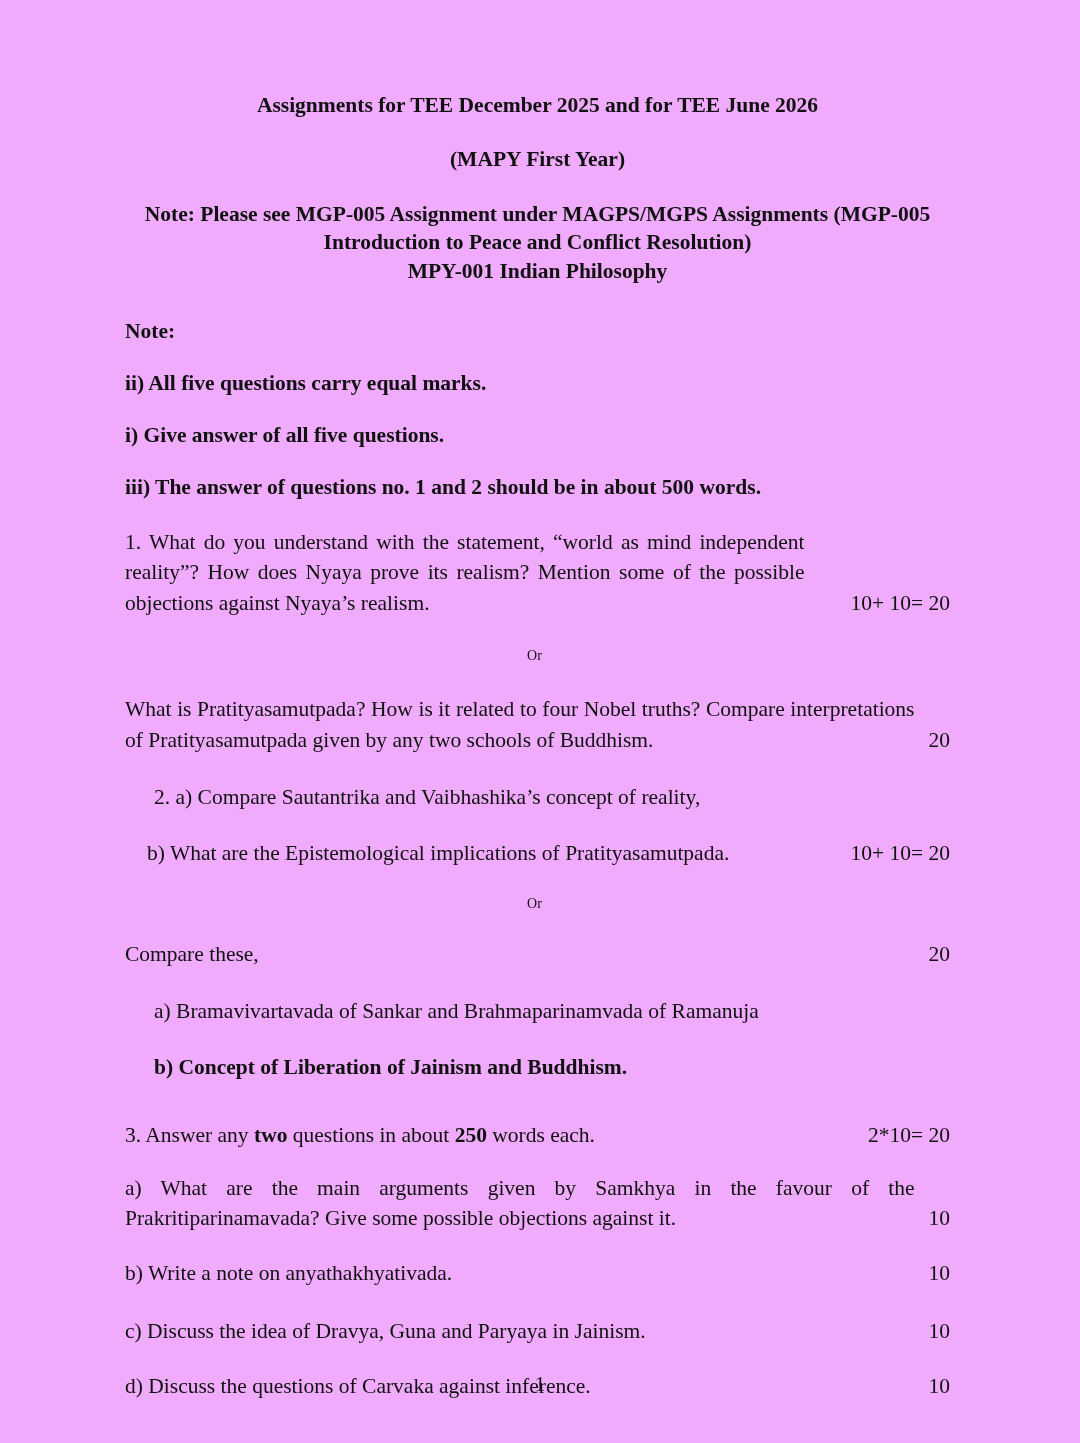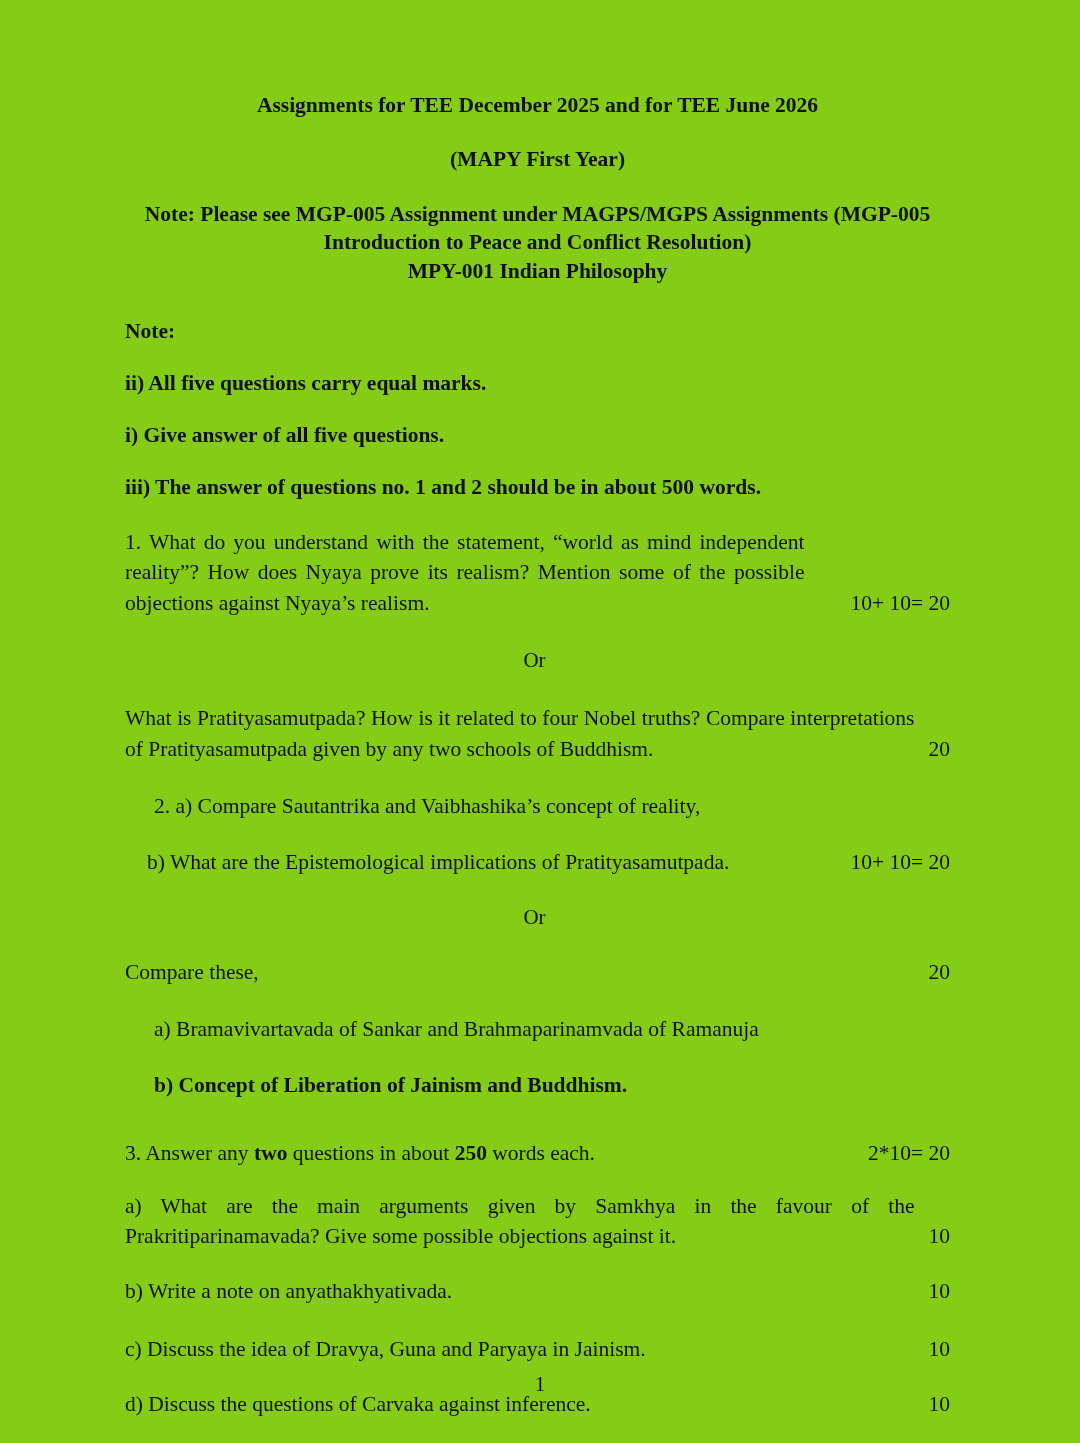--- a/index.html
+++ b/index.html
@@ -10,21 +10,21 @@
   }
   body {
     font-family: "Liberation Serif", "DejaVu Serif", serif;
     color: #111111;
   }
   .page {
     position: relative;
     width: 1080px;
     height: 1443px;
     margin: 0 auto;
-    background: #84cc16;
+    background: #f0abfc;
     box-sizing: border-box;
     overflow: hidden;
   }
   .content {
     position: absolute;
     left: 125px;
     top: 0;
     width: 825px;
   }
 
@@ -77,21 +77,21 @@
     padding-left: 14px;
     align-self: flex-end;
   }
   .para {
     font-size: 21.5px;
     line-height: 1.42;
     margin-left: 29px;
   }
   .or-line {
     text-align: center;
-    font-size: 21px;
+    font-size: 14px;
     margin: 0;
     padding-right: 6px;
   }
   .indent-b {
     padding-left: 22px;
     gap: 36px;
   }
 
   
   .mt-q1   { margin-top: 25px; gap: 32px; }

